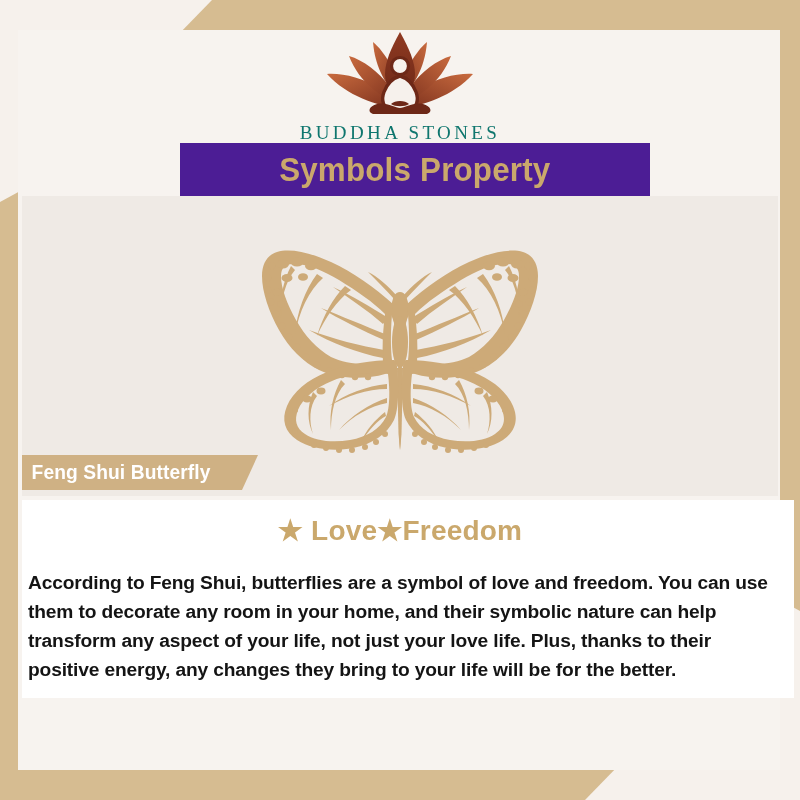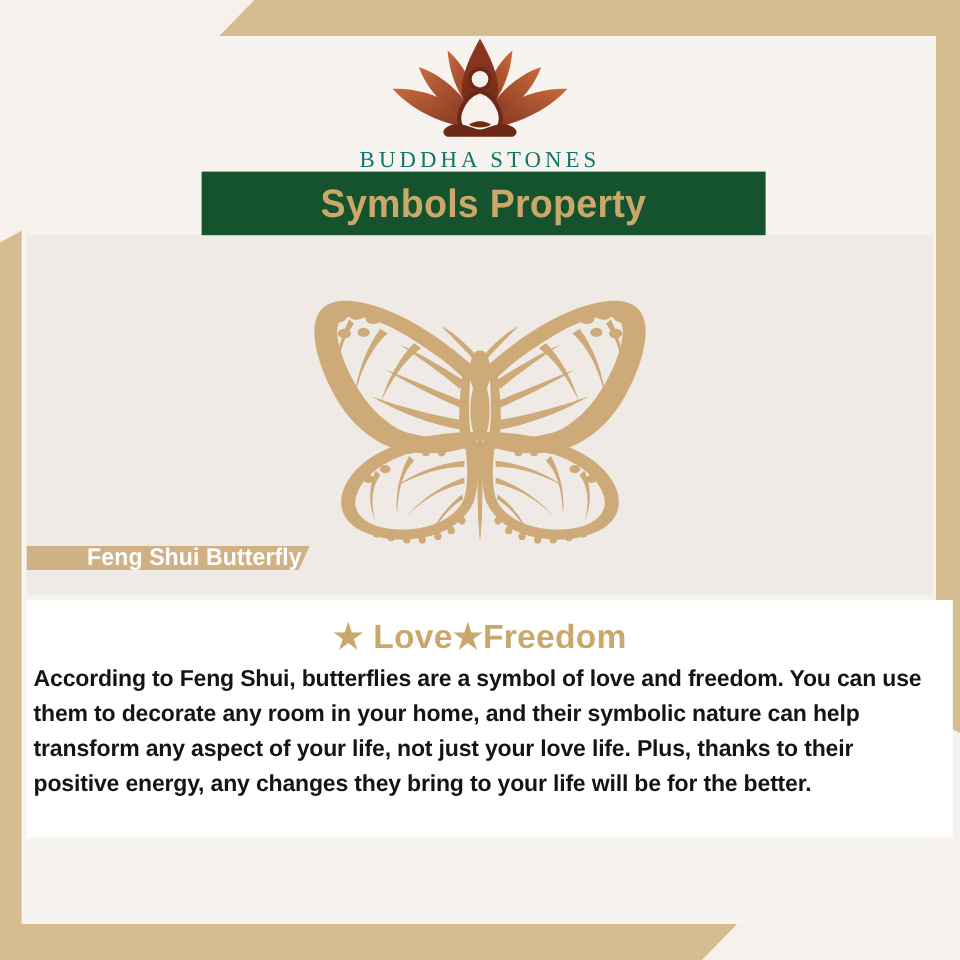--- a/index.html
+++ b/index.html
@@ -82,23 +82,23 @@
     font-family: "Liberation Serif", serif;
     font-size: 19px;
     letter-spacing: 3.4px;
     color: #0f766e;
     font-weight: 400;
   }
 
   
   .title-band {
     position: absolute;
-    left: 168px; top: 143px;
+    left: 180px; top: 143px;
     width: 470px; height: 53px;
-    background: #14532d;
+    background: #4c1d95;
     display: flex;
     align-items: center;
     justify-content: center;
     z-index: 5;
   }
   .title-text {
     font-family: "Liberation Sans Narrow", "Liberation Sans", sans-serif;
     font-size: 33px;
     font-weight: bold;
     color: #caa86c;
@@ -120,28 +120,27 @@
     width: 756px; height: 300px;
     display: flex;
     align-items: center;
     justify-content: center;
   }
 
   
   .ribbon {
     position: absolute;
     left: 22px; top: 455px;
-    height: 20px;
+    height: 35px;
     width: 236px;
     background: #cfb184;
     clip-path: polygon(0 0, 236px 0, 220px 35px, 0 35px);
     display: flex;
     align-items: center;
     z-index: 6;
-    padding-left: 41px;
   }
   .ribbon-text {
     padding-left: 10px;
     color: #ffffff;
     font-family: "Liberation Sans Narrow", "Liberation Sans", sans-serif;
     font-weight: bold;
     font-size: 20px;
     letter-spacing: 0.1px;
     transform: scaleX(0.96);
     transform-origin: left center;
@@ -163,21 +162,21 @@
     text-align: center;
     font-family: "Liberation Sans Narrow", "Liberation Sans", sans-serif;
     font-weight: bold;
     font-size: 28px;
     color: #caa86c;
     letter-spacing: 0.2px;
     white-space: nowrap;
   }
   .body-copy {
     position: absolute;
-    left: 2px; top: 52px;
+    left: 2px; top: 68px;
     width: 752px;
     padding: 0 4px;
     box-sizing: border-box;
     font-family: "Liberation Sans", sans-serif;
     font-weight: bold;
     font-size: 19.2px;
     line-height: 29px;
     color: #141414;
     text-align: left;
     letter-spacing: -0.15px;

